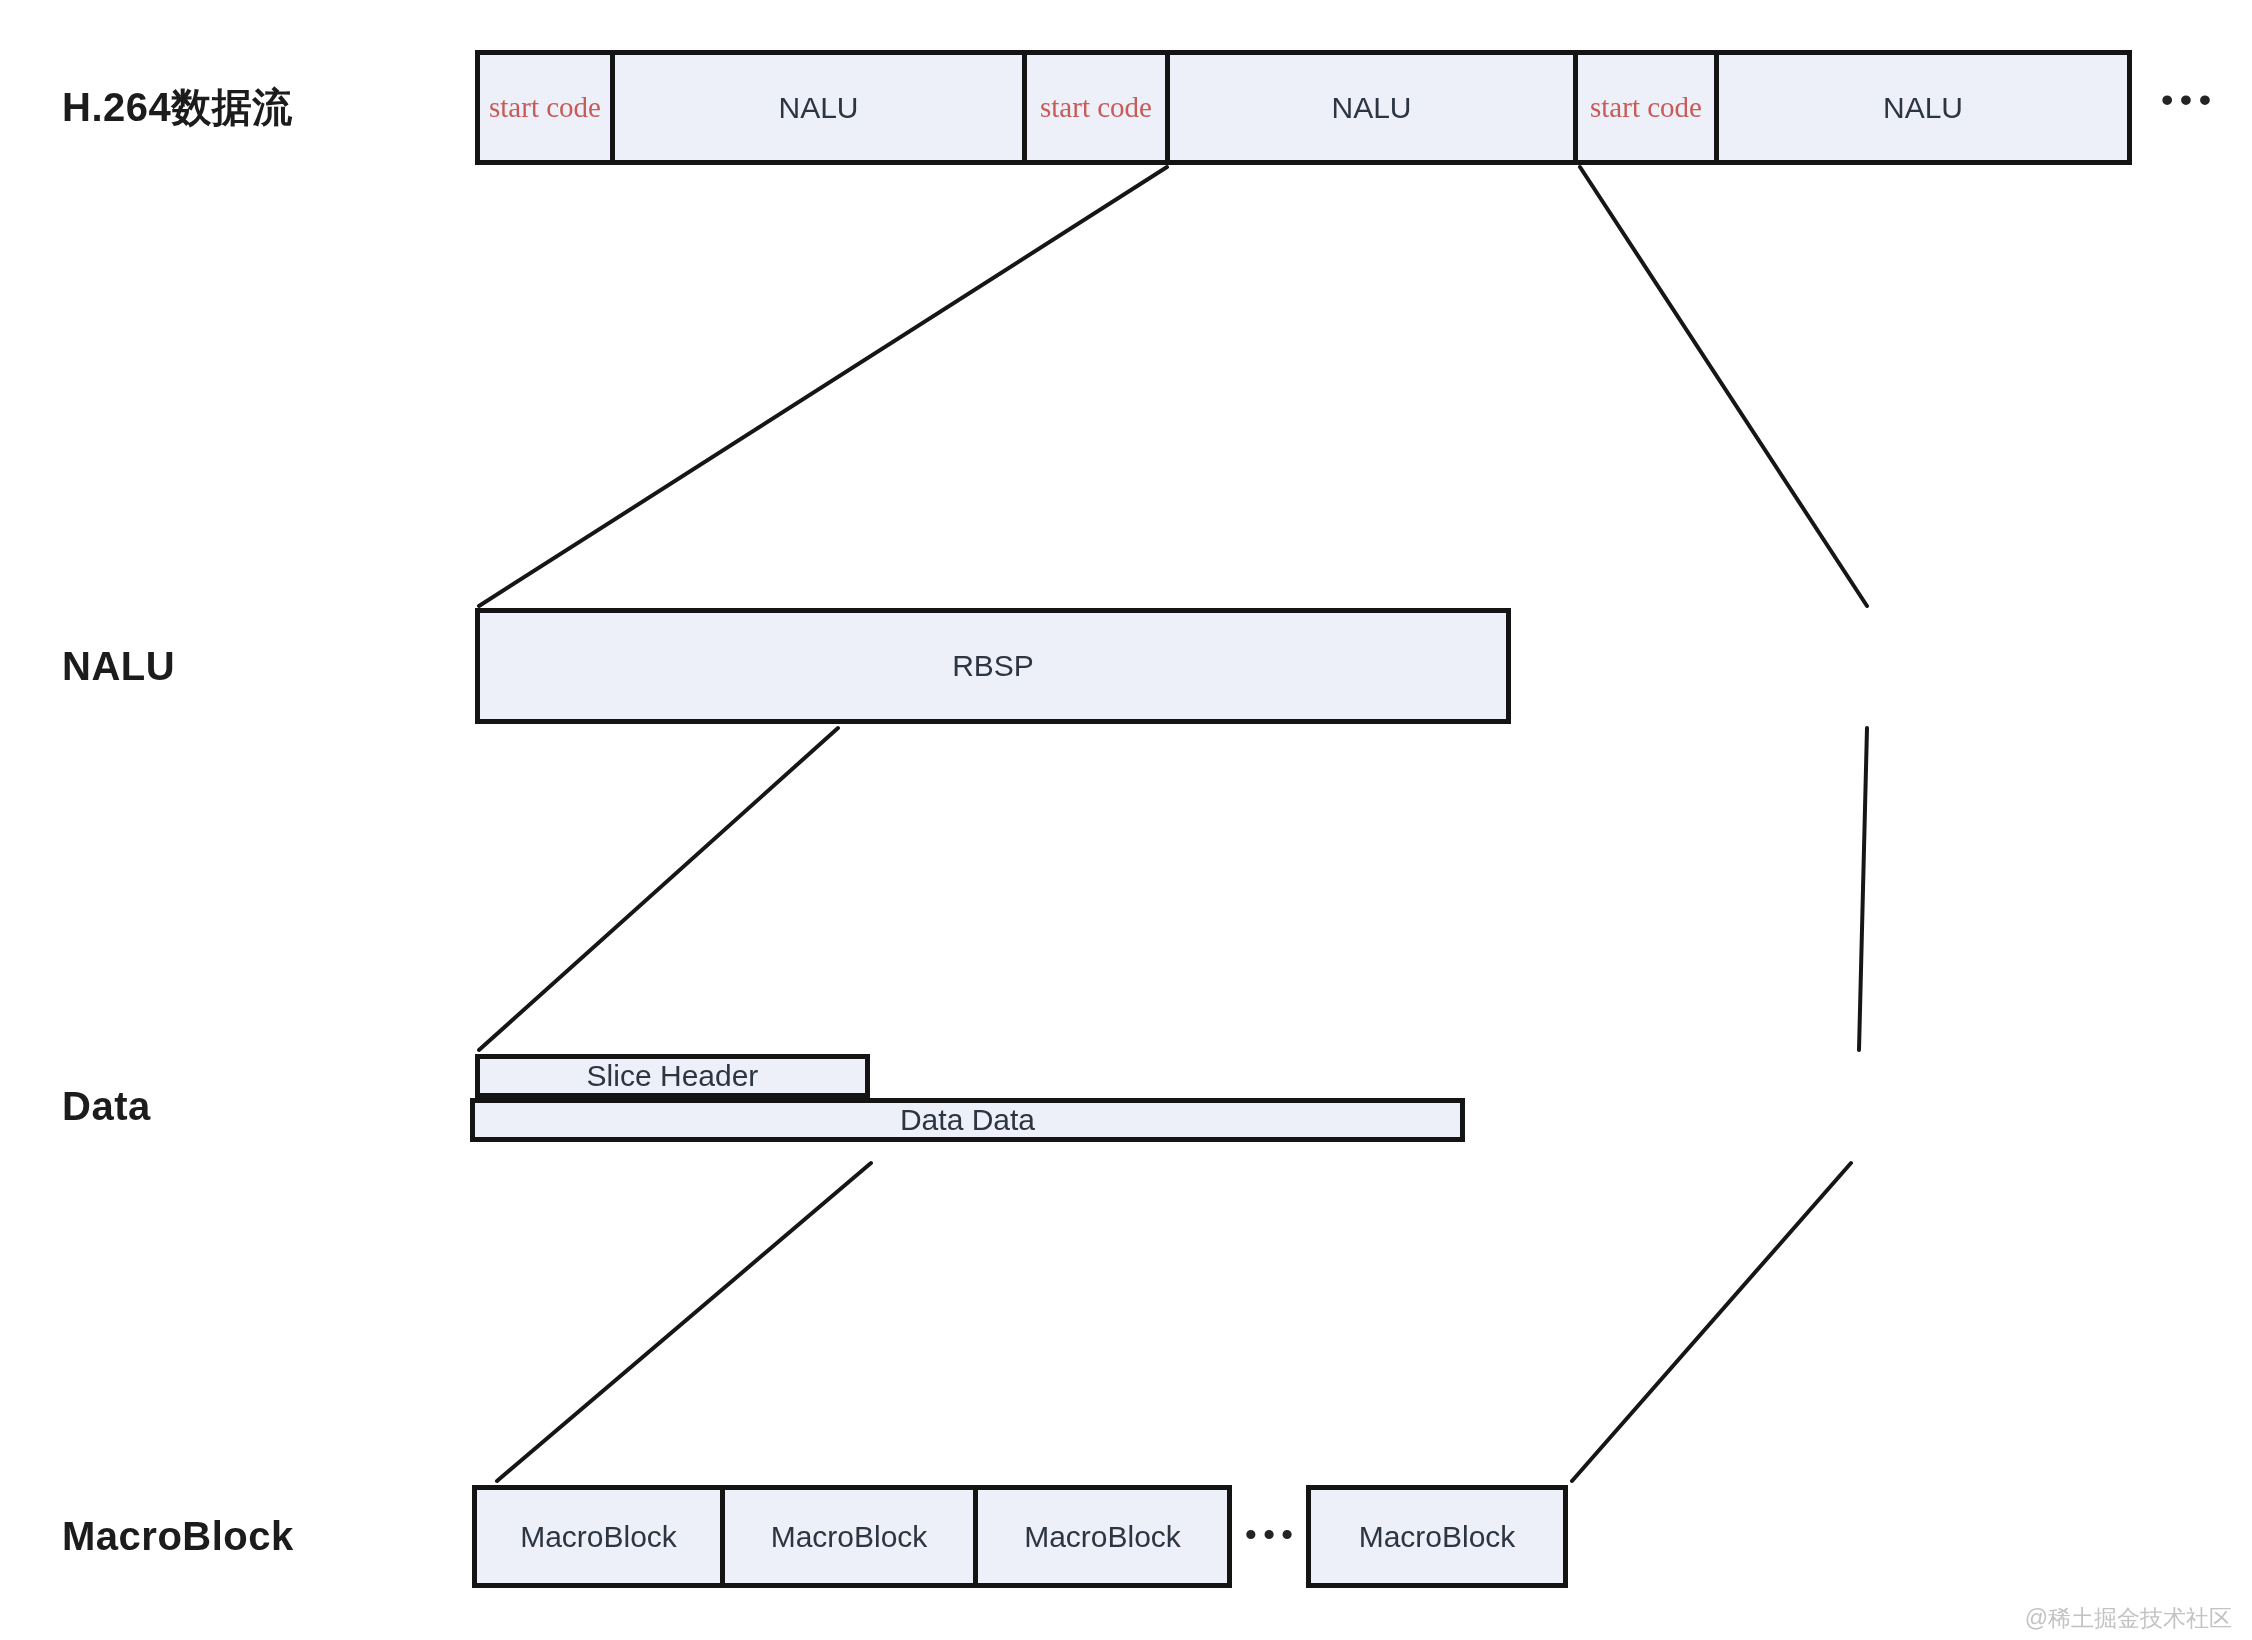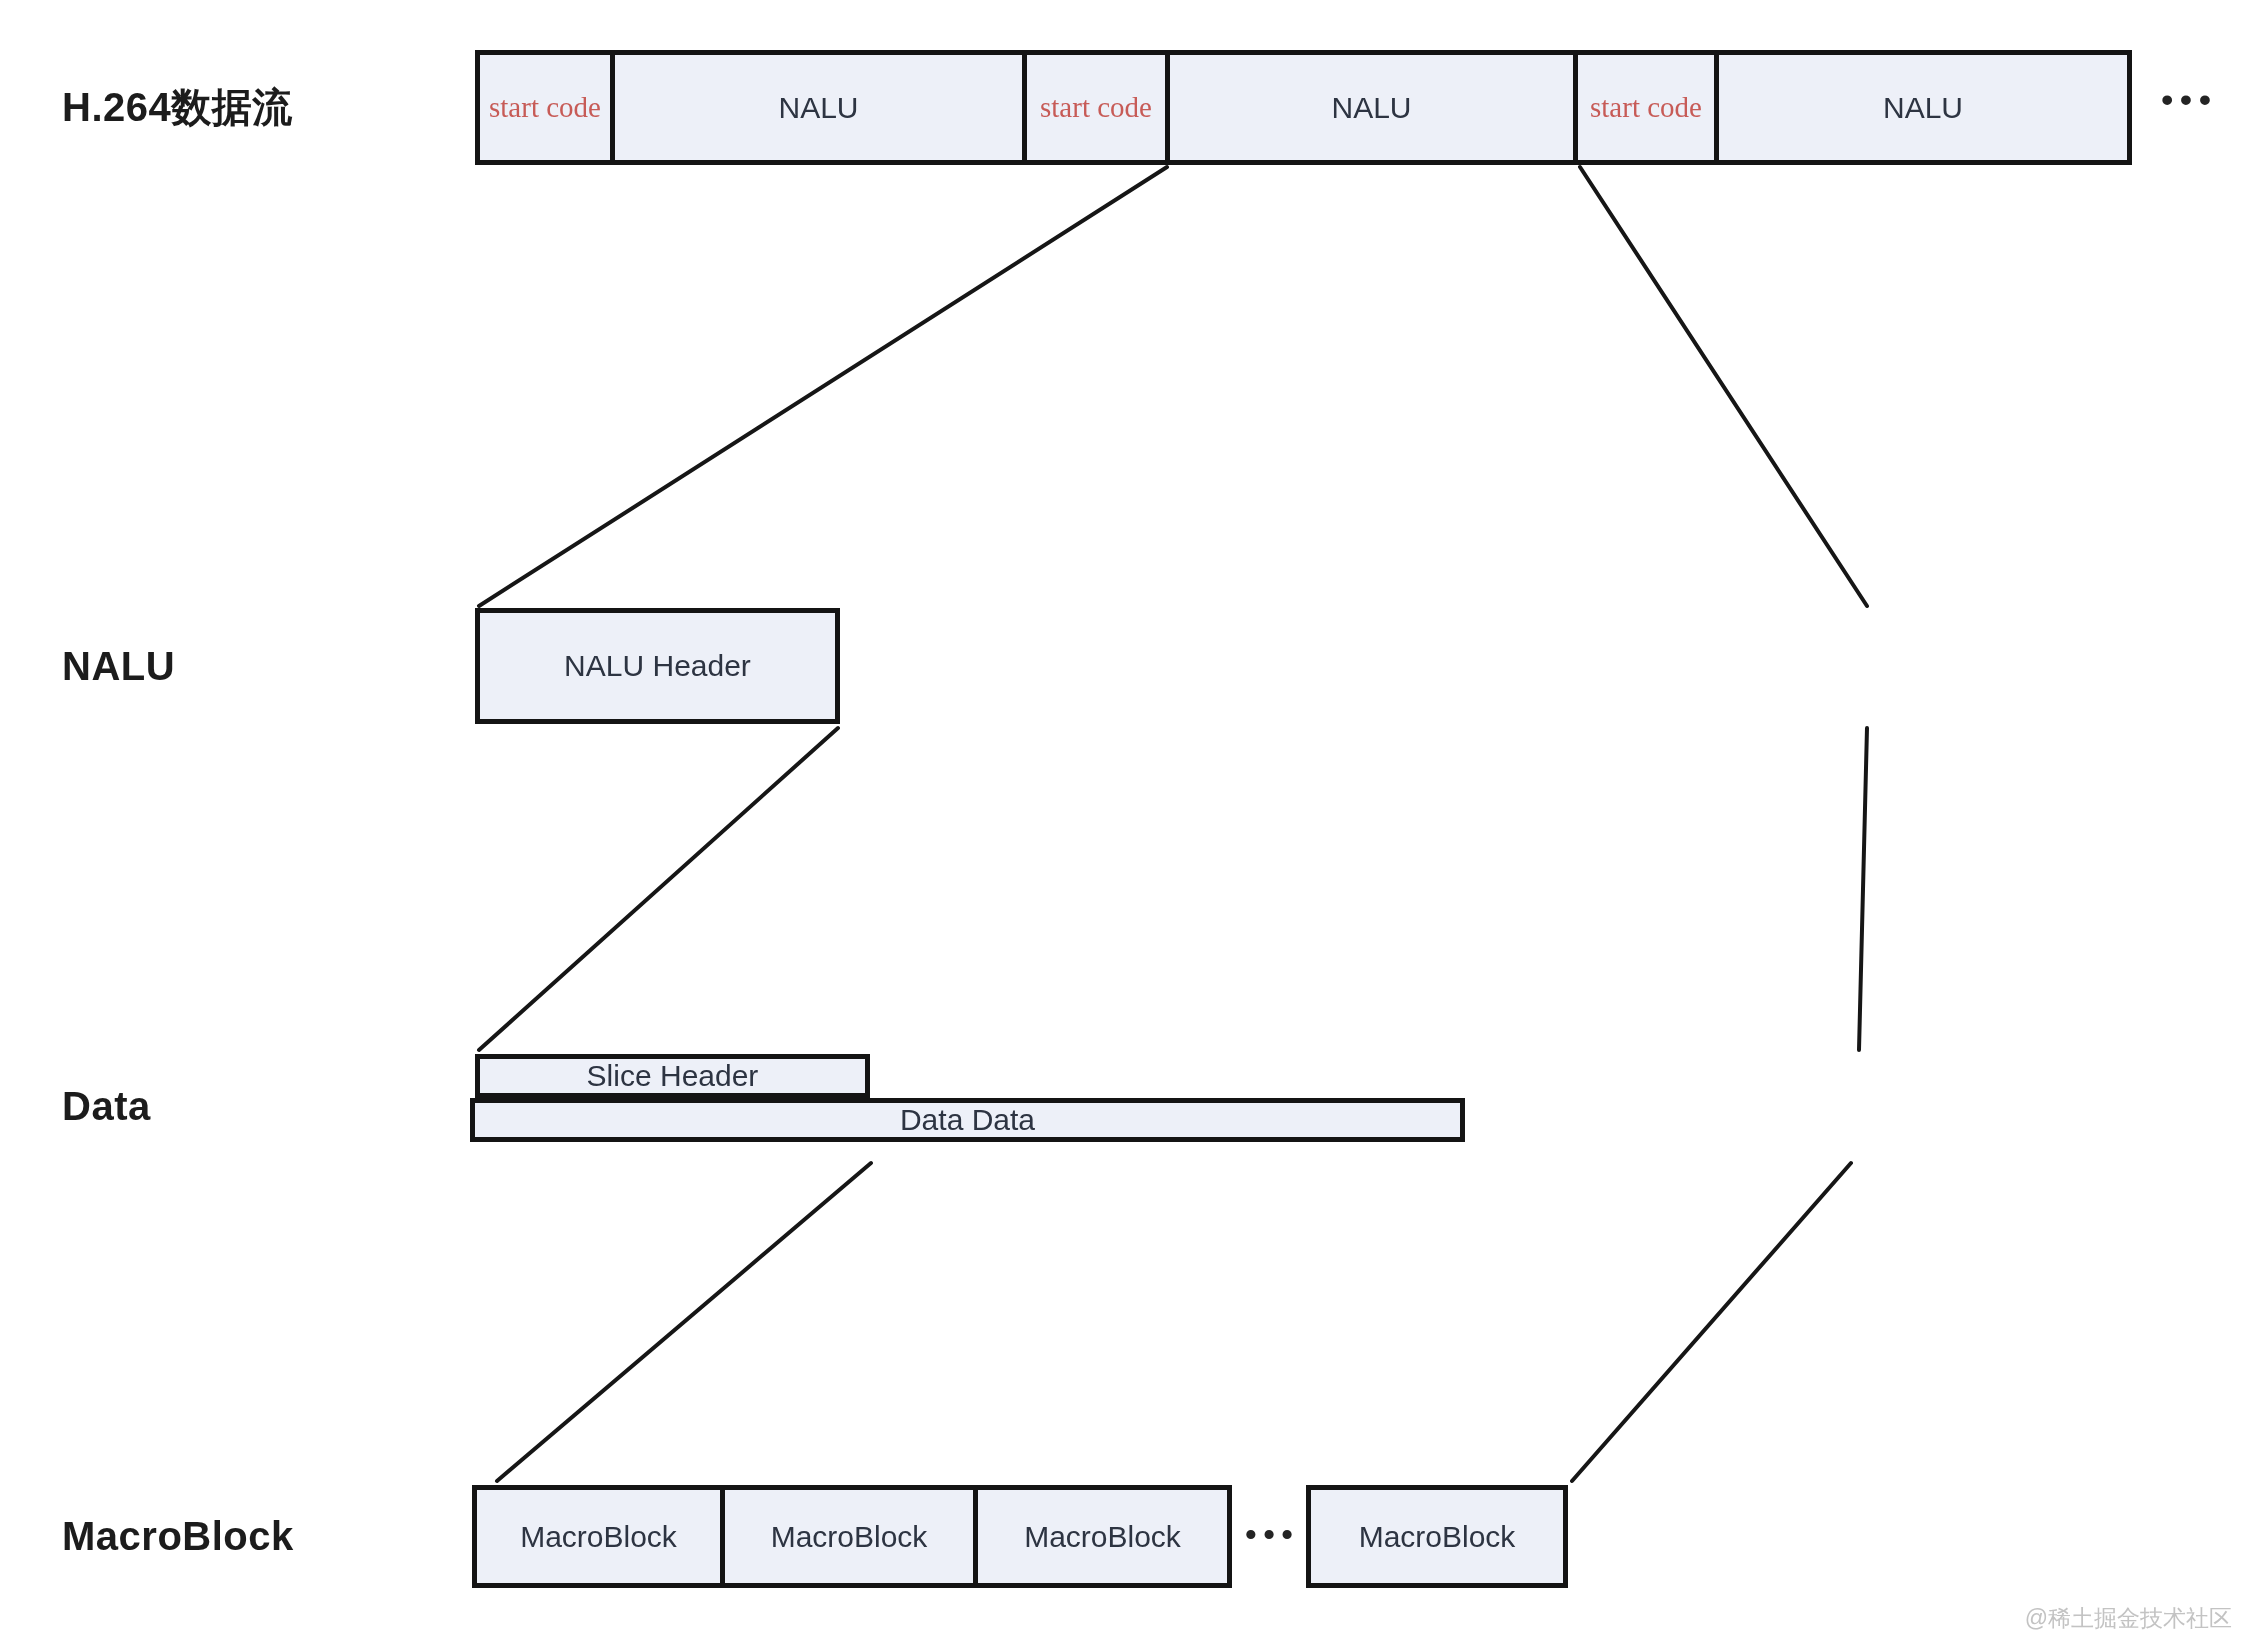--- a/index.html
+++ b/index.html
@@ -96,21 +96,21 @@
     <div class="cell red" style="width:140px;">start code</div>
     <div class="cell" style="width:417px;">NALU</div>
     <div class="cell red" style="width:148px;">start code</div>
     <div class="cell" style="width:413px;">NALU</div>
     <div class="cell red" style="width:146px;">start code</div>
     <div class="cell" style="width:418px;">NALU</div>
   </div>
   <div class="dots" style="left:2148px; top:50px; width:76px; height:98px;">•••</div>
 
   <div class="box-row" style="left:475px; top:608px; height:116px;">
-    <div class="cell" style="width:365px;">NALU Header</div>
+    <div class="cell" style="width:1036px;">RBSP</div>
   </div>
 
   <div class="box-row" style="left:475px; top:1054px; height:105px;flex-direction:column;">
     <div class="cell" style="width:395px;">Slice Header</div>
     <div class="cell" style="width:995px;">Data Data</div>
   </div>
 
   <div class="box-row" style="left:472px; top:1485px; height:103px;">
     <div class="cell" style="width:253px;">MacroBlock</div>
     <div class="cell" style="width:258px;">MacroBlock</div>

